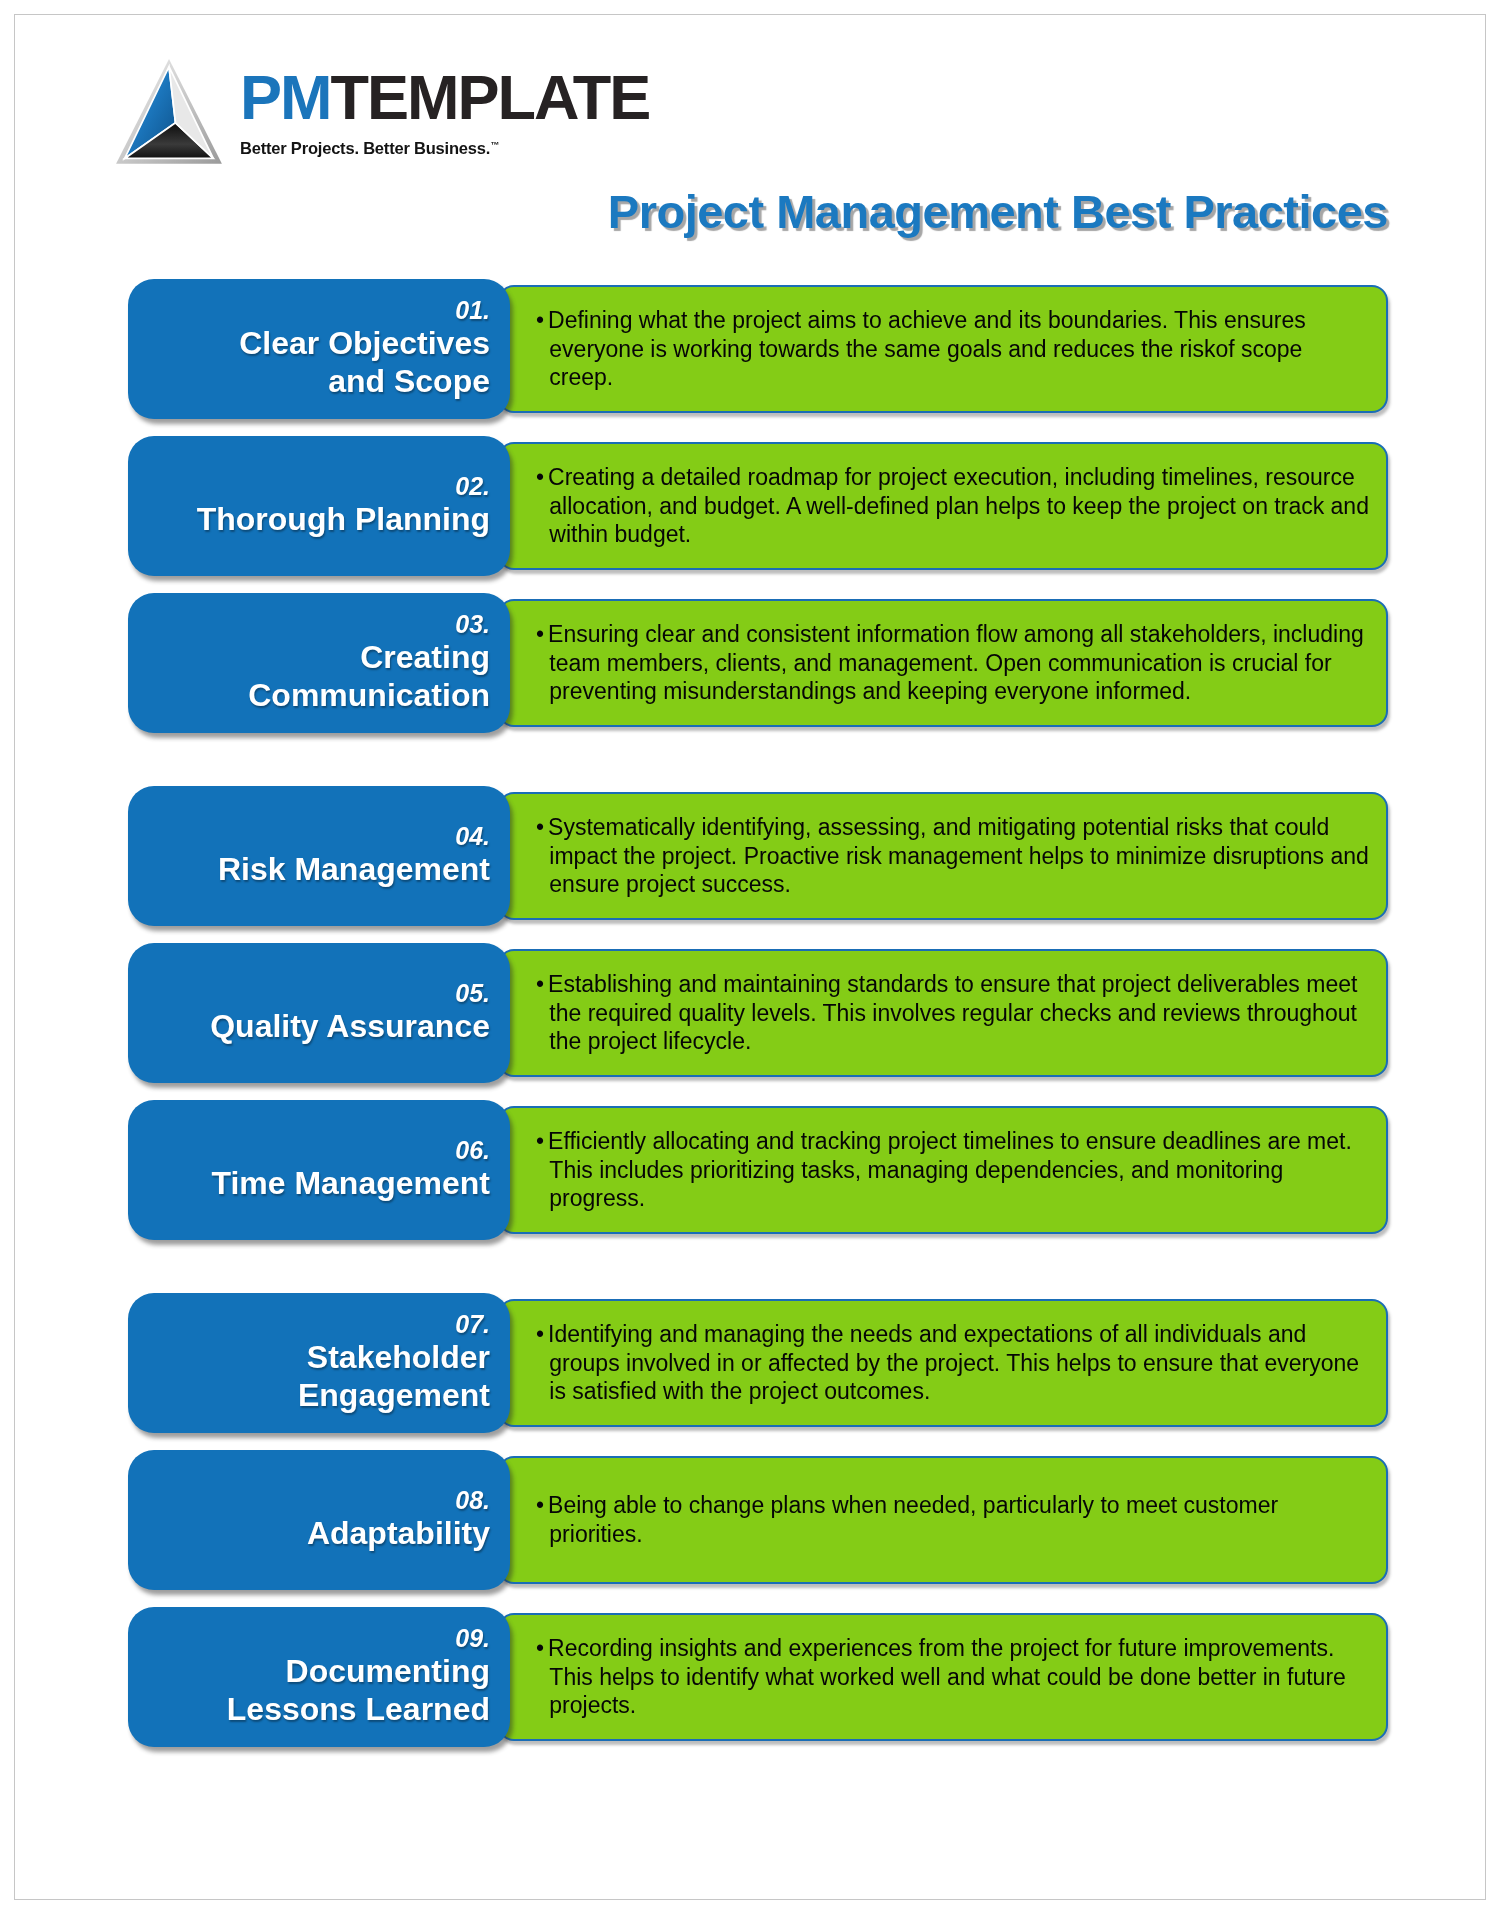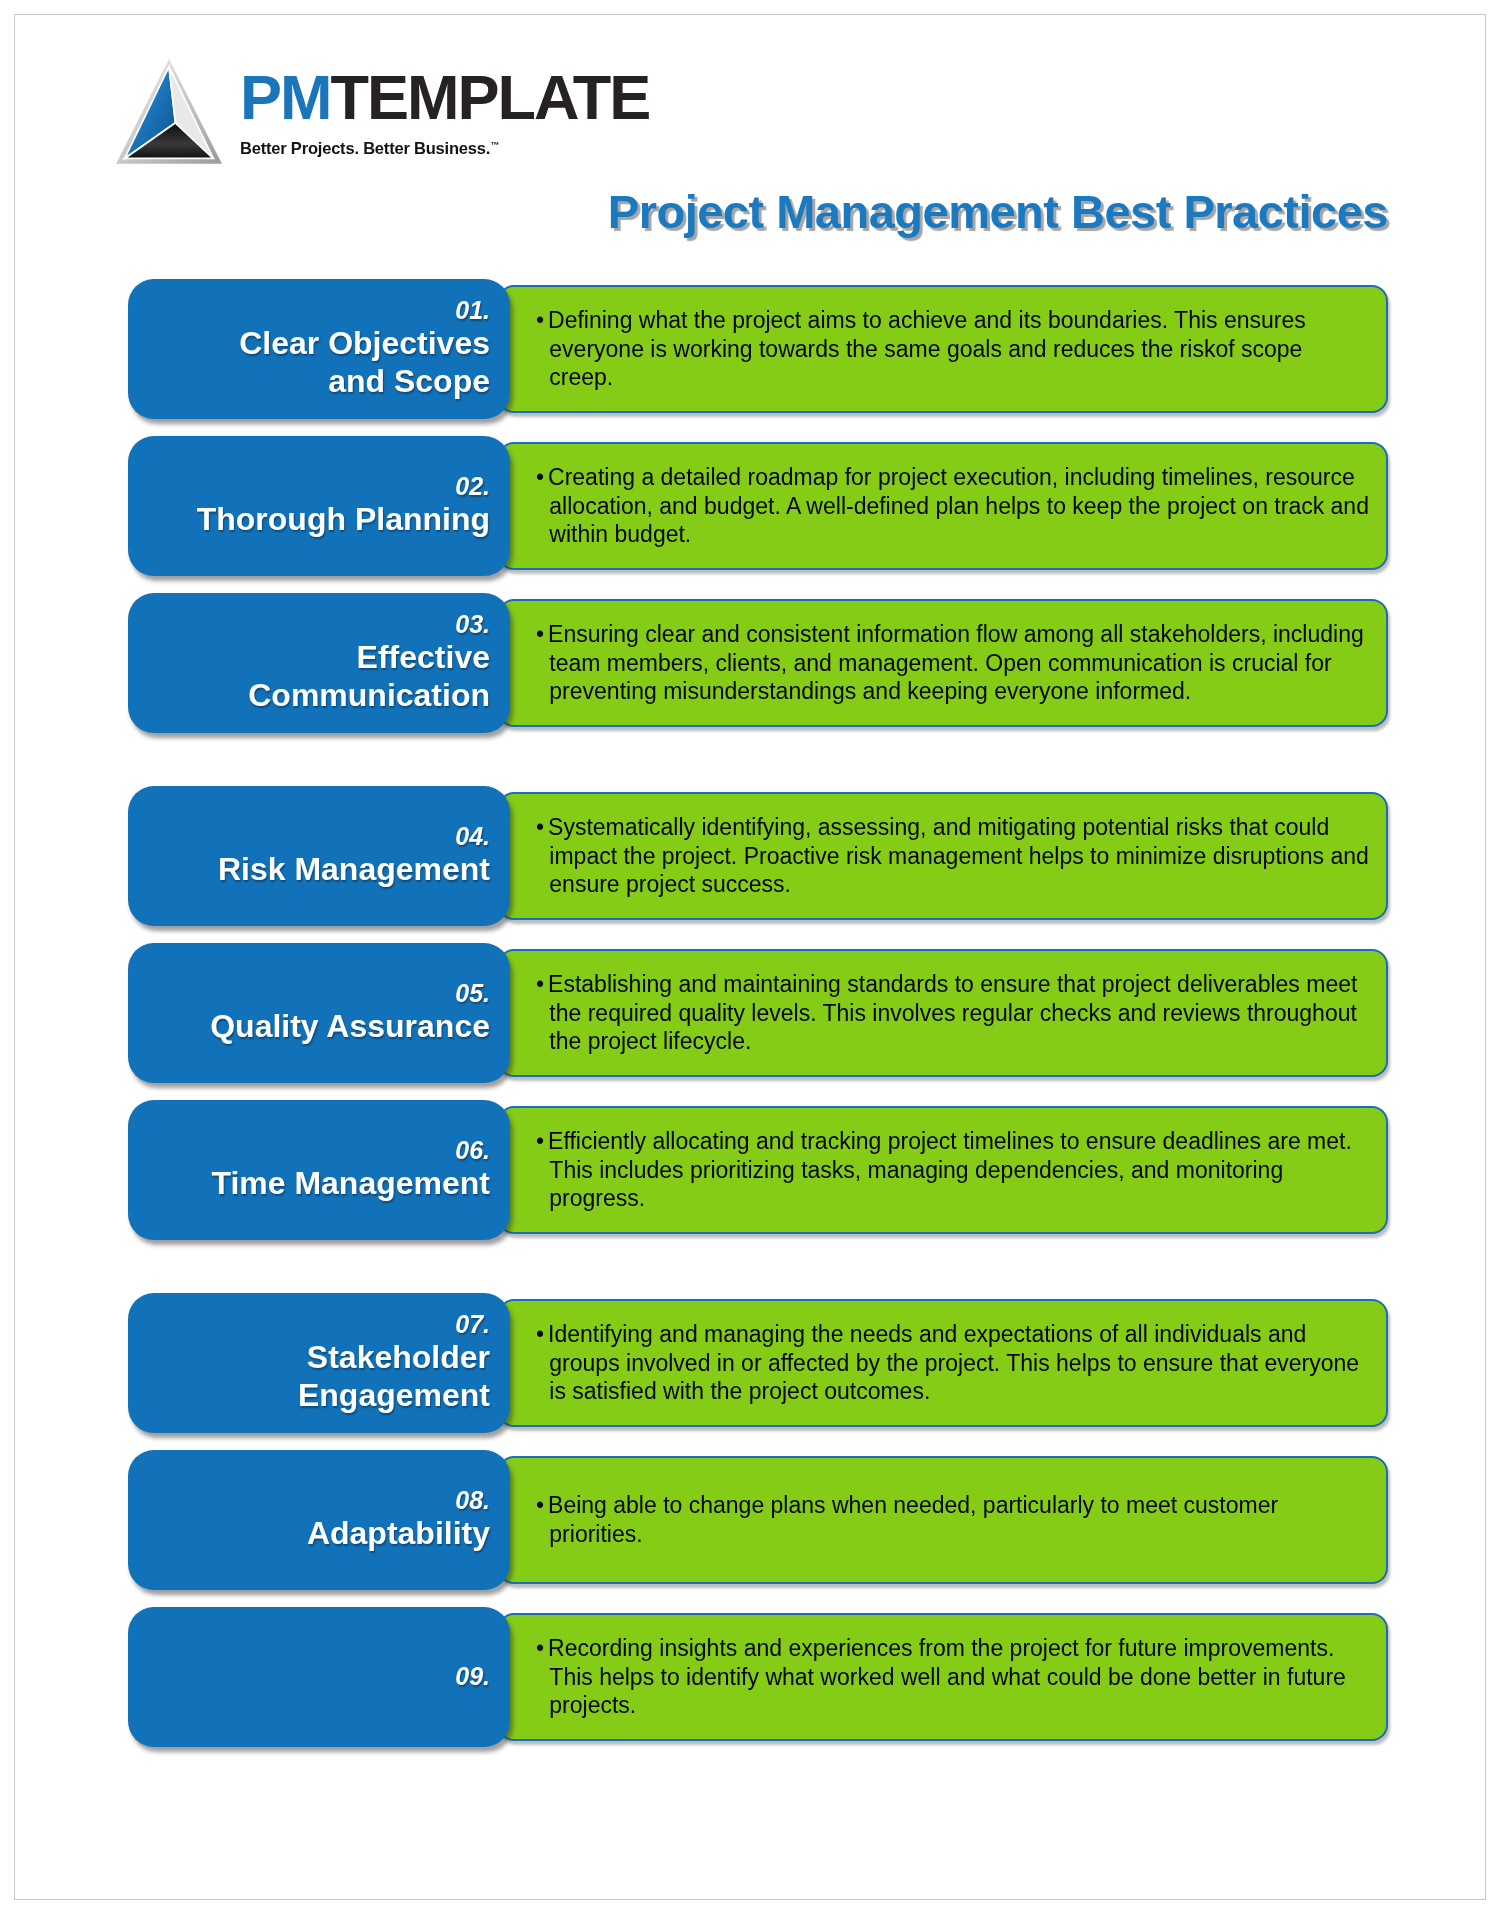--- a/index.html
+++ b/index.html
@@ -211,21 +211,21 @@
       </div>
       <div class="descbox">
         <p class="desc"><span class="bullet">•</span><span>Creating a detailed roadmap for project execution, including timelines, resource allocation, and budget. A well-defined plan helps to keep the project on track and within budget.</span></p>
       </div>
     </div>
 
     <div class="row">
       <div class="bluebox">
         <div class="num">03.</div>
         <div class="btitle">
-          <div>Effective</div>
+          <div>Creating</div>
           <div>Communication</div>
         </div>
       </div>
       <div class="descbox">
         <p class="desc"><span class="bullet">•</span><span>Ensuring clear and consistent information flow among all stakeholders, including team members, clients, and management. Open communication is crucial for preventing misunderstandings and keeping everyone informed.</span></p>
       </div>
     </div>
 
   </div>
 
@@ -296,20 +296,24 @@
         </div>
       </div>
       <div class="descbox">
         <p class="desc"><span class="bullet">•</span><span>Being able to change plans when needed, particularly to meet customer priorities.</span></p>
       </div>
     </div>
 
     <div class="row">
       <div class="bluebox">
         <div class="num">09.</div>
+        <div class="btitle">
+          <div>Documenting</div>
+          <div>Lessons Learned</div>
+        </div>
       </div>
       <div class="descbox">
         <p class="desc"><span class="bullet">•</span><span>Recording insights and experiences from the project for future improvements. This helps to identify what worked well and what could be done better in future projects.</span></p>
       </div>
     </div>
 
   </div>
 
 </div>
 

